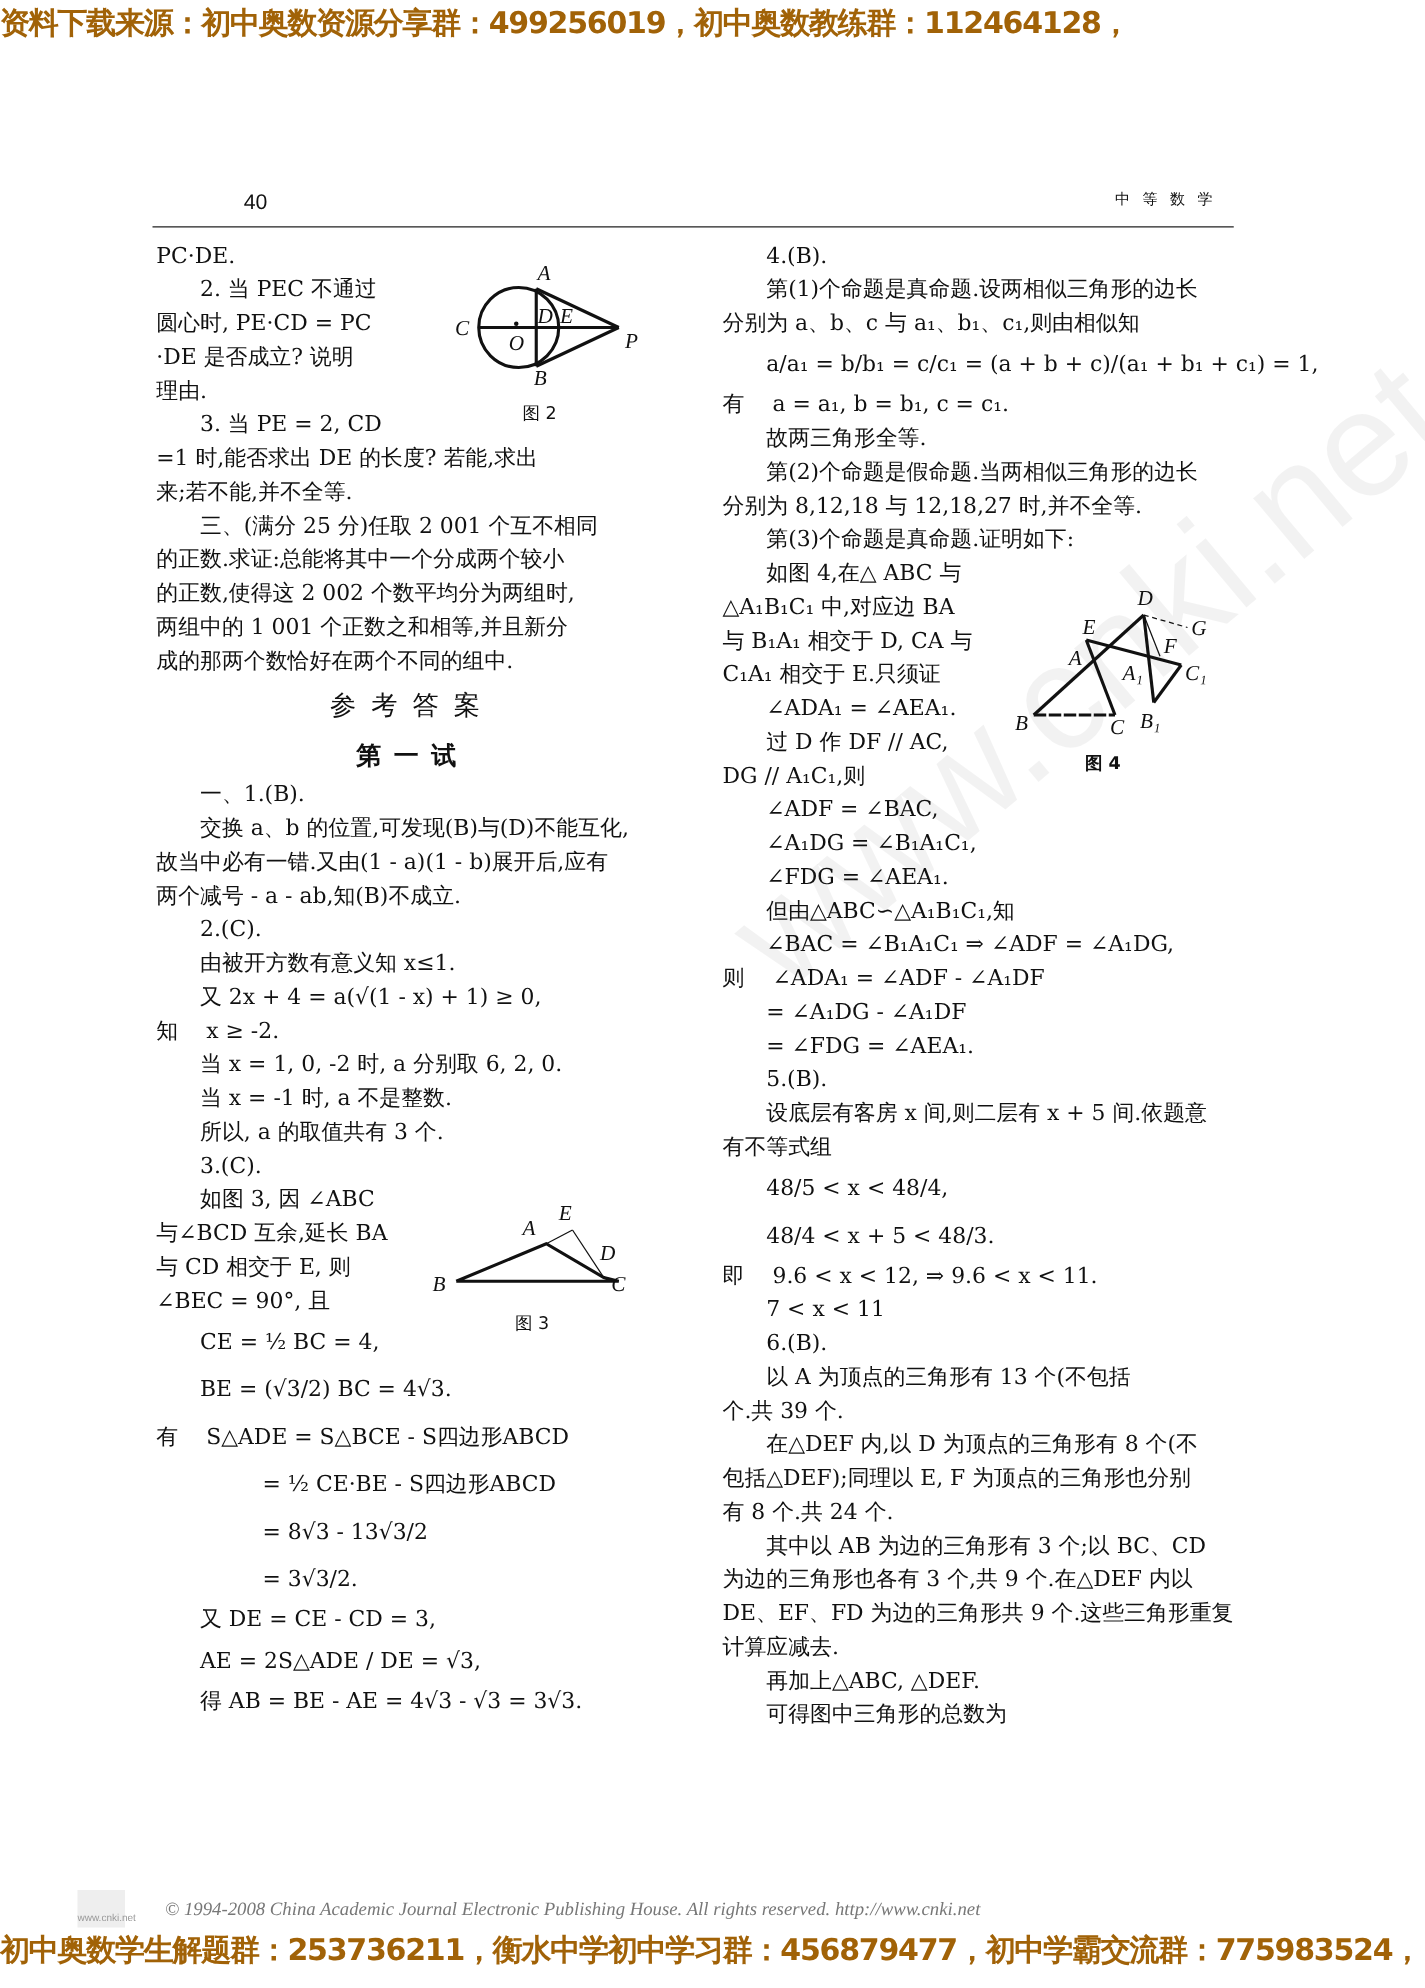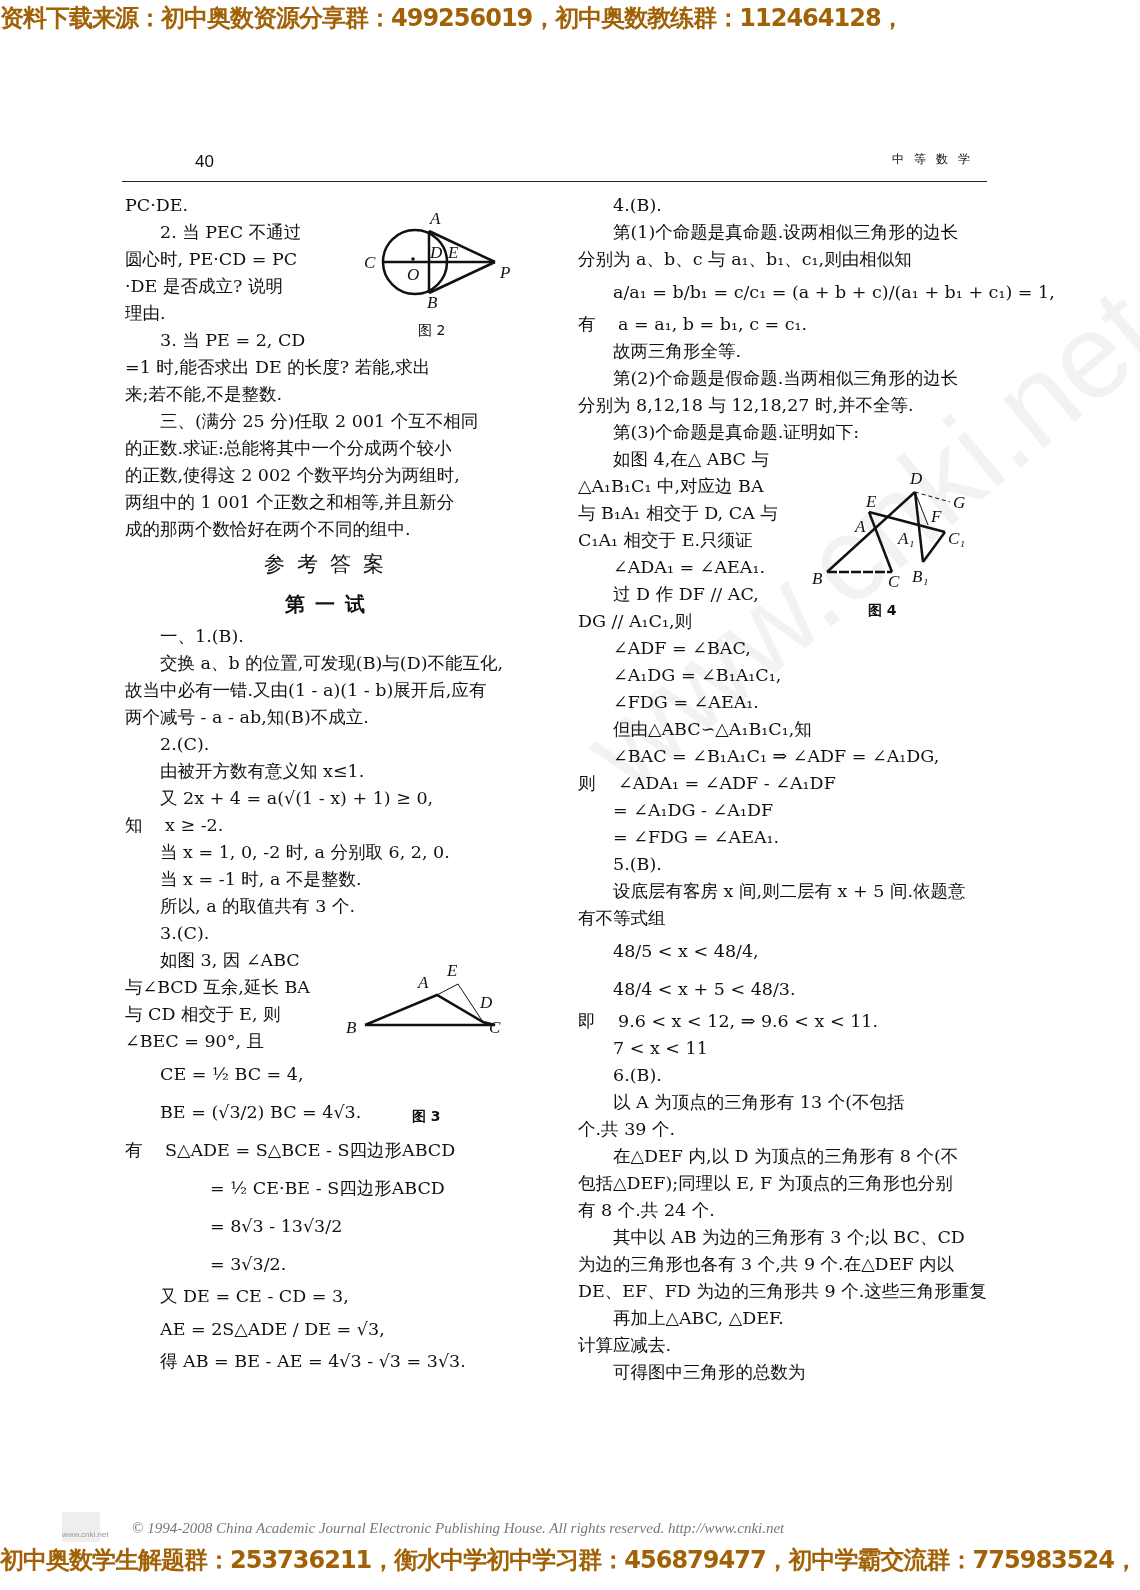--- a/index.html
+++ b/index.html
@@ -45,21 +45,21 @@
 <div class="hdr-rule"></div>
 
 <div class="col left">
   <div class="ln">PC·DE.</div>
   <div class="ln ind">2. 当 PEC 不通过</div>
   <div class="ln">圆心时, PE·CD = PC</div>
   <div class="ln">·DE 是否成立? 说明</div>
   <div class="ln">理由.</div>
   <div class="ln ind">3. 当 PE = 2, CD</div>
   <div class="ln">=1 时,能否求出 DE 的长度? 若能,求出</div>
-  <div class="ln">来;若不能,不是整数.</div>
+  <div class="ln">来;若不能,并不全等.</div>
   <div class="ln ind">三、(满分 25 分)任取 2 001 个互不相同</div>
   <div class="ln">的正数.求证:总能将其中一个分成两个较小</div>
   <div class="ln">的正数,使得这 2 002 个数平均分为两组时,</div>
   <div class="ln">两组中的 1 001 个正数之和相等,并且新分</div>
   <div class="ln">成的那两个数恰好在两个不同的组中.</div>
   <div class="sec-title">参考答案</div>
   <div class="sec-sub">第一试</div>
   <div class="ln ind">一、1.(B).</div>
   <div class="ln ind">交换 a、b 的位置,可发现(B)与(D)不能互化,</div>
   <div class="ln">故当中必有一错.又由(1 - a)(1 - b)展开后,应有</div>
@@ -111,21 +111,21 @@
     <polyline points="25,75 97,45 143,72 155,75 25,75" fill="none" stroke="#111" stroke-width="2.5"></polyline>
     <line x1="97" y1="45" x2="118" y2="34" stroke="#111" stroke-width="1"></line>
     <line x1="118" y1="34" x2="143" y2="72" stroke="#111" stroke-width="1"></line>
     <text x="78" y="38">A</text>
     <text x="6" y="83">B</text>
     <text x="149" y="83">C</text>
     <text x="140" y="58">D</text>
     <text x="107" y="26">E</text>
   </svg>
 </div>
-<div class="fig-cap" style="left:412px;top:1108px;font-weight:bold;">图 3</div>
+<div class="fig-cap" style="left:412px;top:1050px;">图 3</div>
 
 <div class="col right">
   <div class="ln ind">4.(B).</div>
   <div class="ln ind">第(1)个命题是真命题.设两相似三角形的边长</div>
   <div class="ln">分别为 a、b、c 与 a₁、b₁、c₁,则由相似知</div>
   <div class="ln ind tall">a/a₁ = b/b₁ = c/c₁ = (a + b + c)/(a₁ + b₁ + c₁) = 1,</div>
   <div class="ln"><span class="lab">有</span><span>a = a₁, b = b₁, c = c₁.</span></div>
   <div class="ln ind">故两三角形全等.</div>
   <div class="ln ind">第(2)个命题是假命题.当两相似三角形的边长</div>
   <div class="ln">分别为 8,12,18 与 12,18,27 时,并不全等.</div>
@@ -154,22 +154,22 @@
   <div class="ln ind">7 &lt; x &lt; 11</div>
   <div class="ln ind">6.(B).</div>
   <div class="ln ind">以 A 为顶点的三角形有 13 个(不包括</div>
   <div class="ln">个.共 39 个.</div>
   <div class="ln ind">在△DEF 内,以 D 为顶点的三角形有 8 个(不</div>
   <div class="ln">包括△DEF);同理以 E, F 为顶点的三角形也分别</div>
   <div class="ln">有 8 个.共 24 个.</div>
   <div class="ln ind">其中以 AB 为边的三角形有 3 个;以 BC、CD</div>
   <div class="ln">为边的三角形也各有 3 个,共 9 个.在△DEF 内以</div>
   <div class="ln">DE、EF、FD 为边的三角形共 9 个.这些三角形重复</div>
+  <div class="ln">计算应减去.</div>
   <div class="ln ind">再加上△ABC, △DEF.</div>
-  <div class="ln">计算应减去.</div>
   <div class="ln ind">可得图中三角形的总数为</div>
 </div>
 
 <div class="fig" style="left:800px;top:462px;">
   <svg width="180" height="130" viewBox="0 0 180 130">
     <line x1="27" y1="110" x2="115" y2="30" stroke="#111" stroke-width="2.5"></line>
     <line x1="27" y1="110" x2="92" y2="110" stroke="#111" stroke-width="2.5" stroke-dasharray="10,2"></line>
     <line x1="69" y1="50" x2="92" y2="110" stroke="#111" stroke-width="2.5"></line>
     <line x1="69" y1="50" x2="145" y2="70" stroke="#111" stroke-width="2.5"></line>
     <line x1="115" y1="30" x2="123" y2="100" stroke="#111" stroke-width="2.5"></line>

